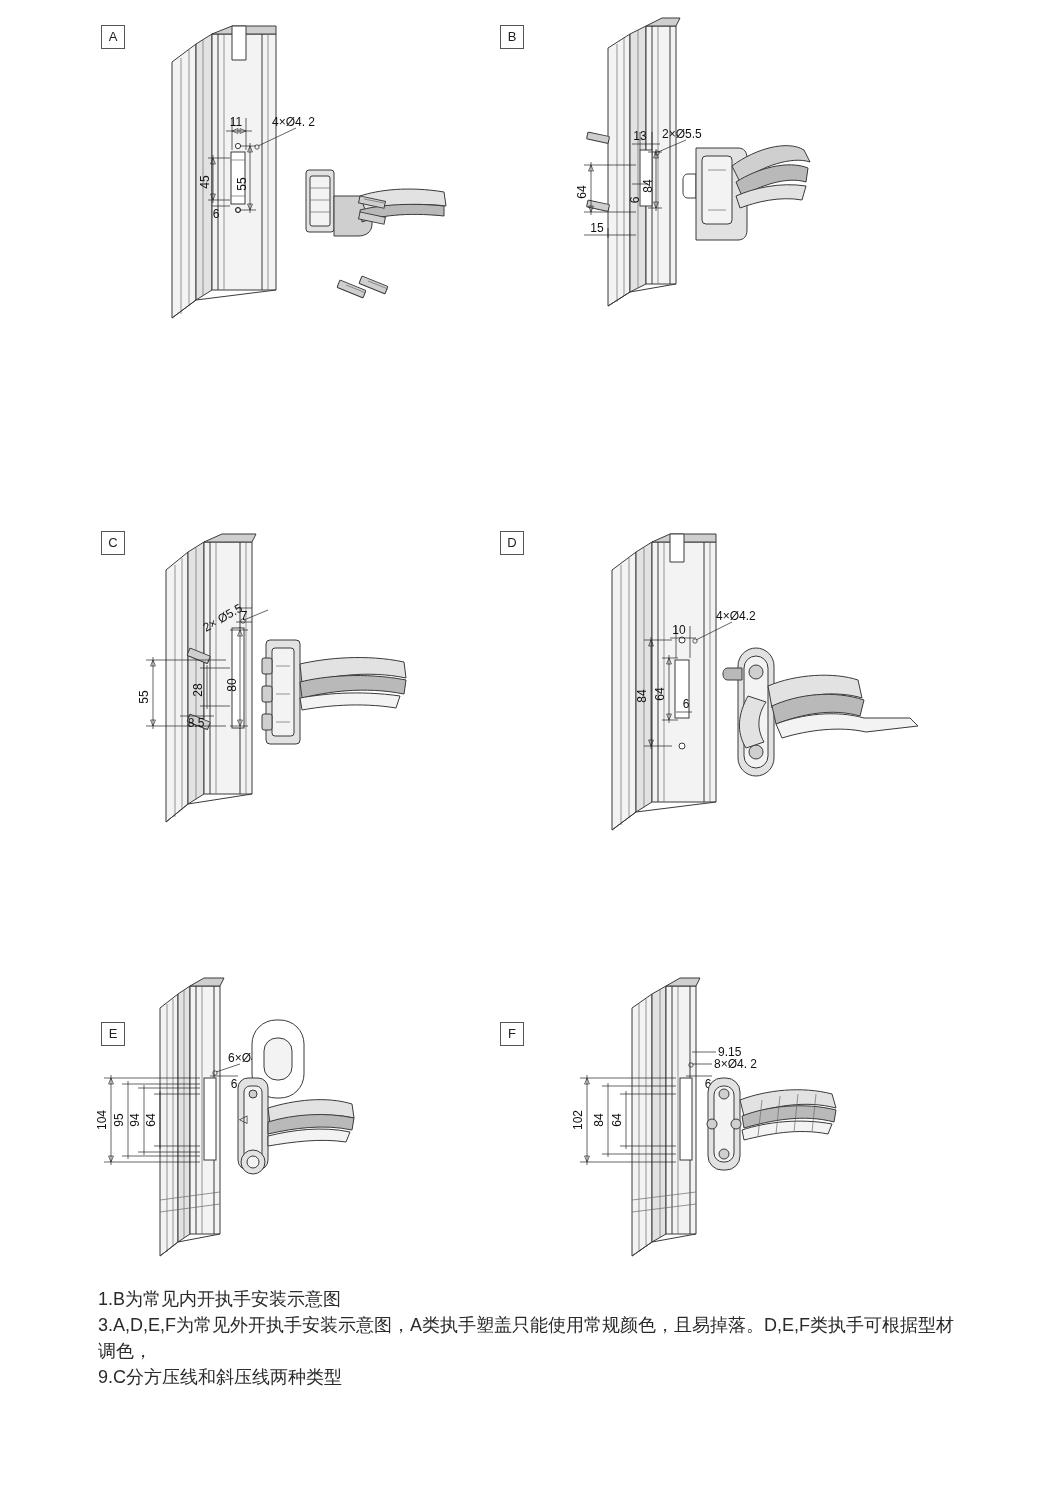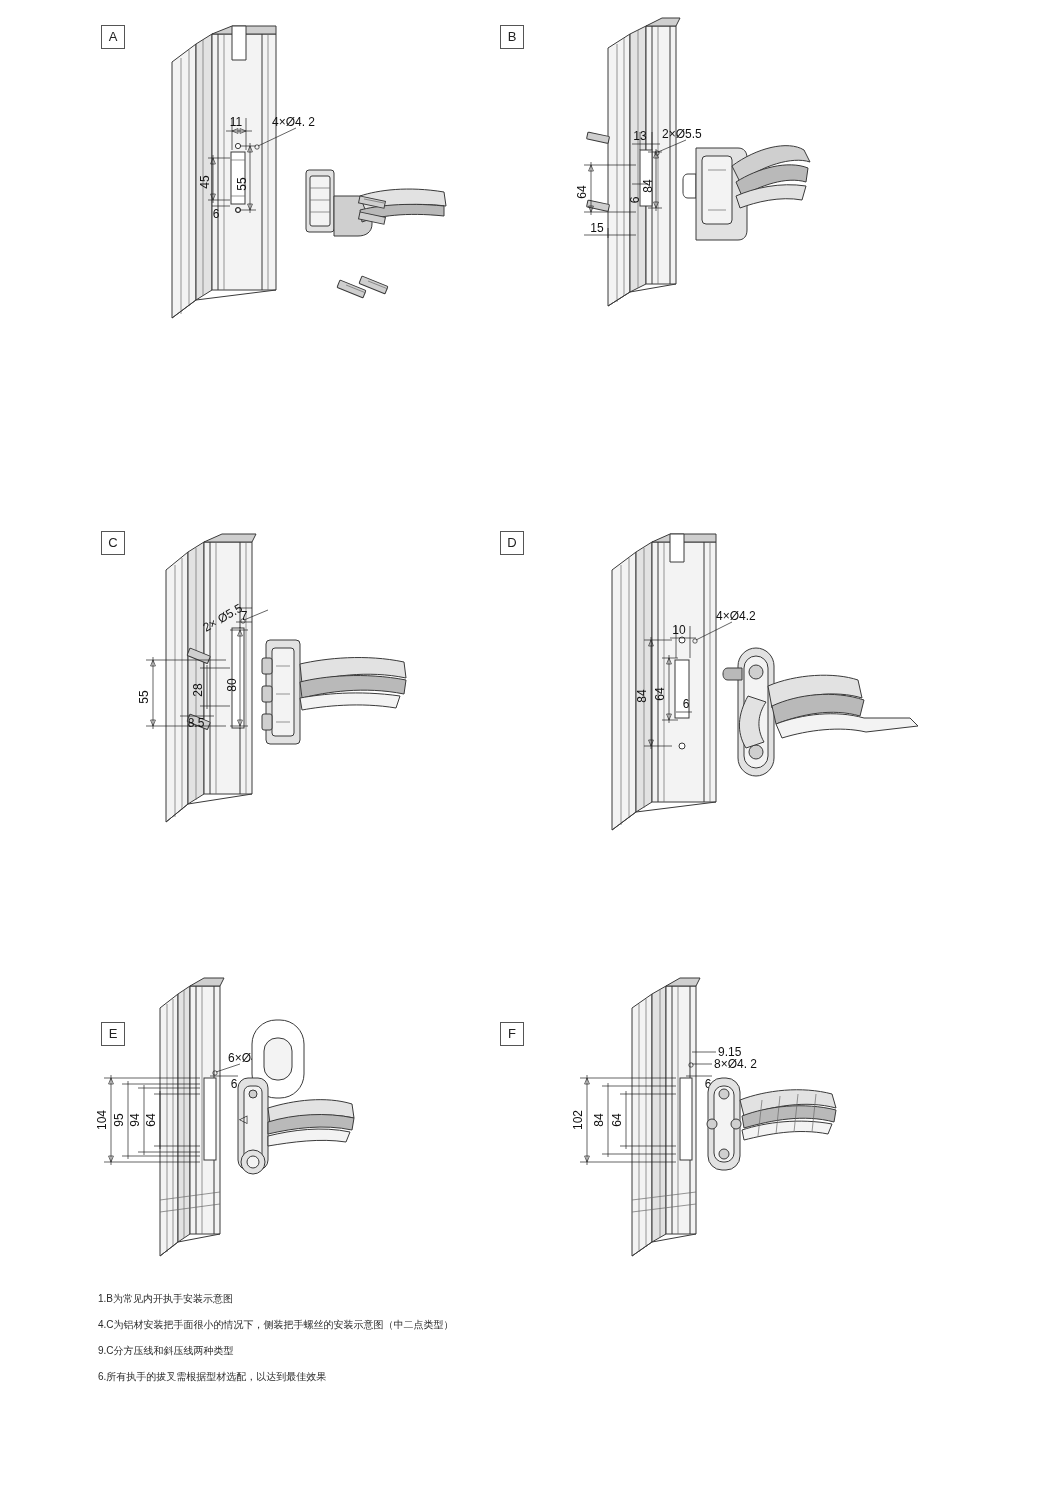--- a/index.html
+++ b/index.html
@@ -41,21 +41,21 @@
   .dimtxt{
     font-family:"Liberation Sans", sans-serif;
     font-size:12px;fill:#111;
   }
   .dimtxt.sm{font-size:11px;}
 
   
   .notes{
     position:absolute;
     left:98px;top:1286px;width:860px;
-    font-size:10px;
+    font-size:18px;
     line-height:26px;
     color:#2a2a2a;
   }
   .notes div{white-space:pre-wrap;}
 </style>
 </head>
 <body>
 
 <div class="sheet">
 
@@ -490,18 +490,17 @@
         <line class="ln-thin" x1="282" y1="140" x2="278" y2="176"></line>
         <line class="ln-thin" x1="300" y1="136" x2="296" y2="174"></line>
         <line class="ln-thin" x1="318" y1="134" x2="314" y2="172"></line>
         <line class="ln-thin" x1="336" y1="134" x2="332" y2="172"></line>
       </g>
     </svg>
   </div>
 
   <div class="notes">
     <div>1.B为常见内开执手安装示意图</div>
-    <div>4.C为铝材安装把手面很小的情况下，侧装把手螺丝的安装示意图（中二点类型）</div>
+    <div>3.A,D,E,F为常见外开执手安装示意图，A类执手塑盖只能使用常规颜色，且易掉落。D,E,F类执手可根据型材调色，</div>
     <div>9.C分方压线和斜压线两种类型</div>
-    <div>6.所有执手的拔叉需根据型材选配，以达到最佳效果</div>
   </div>
 
 </div>
 
 </body></html>

